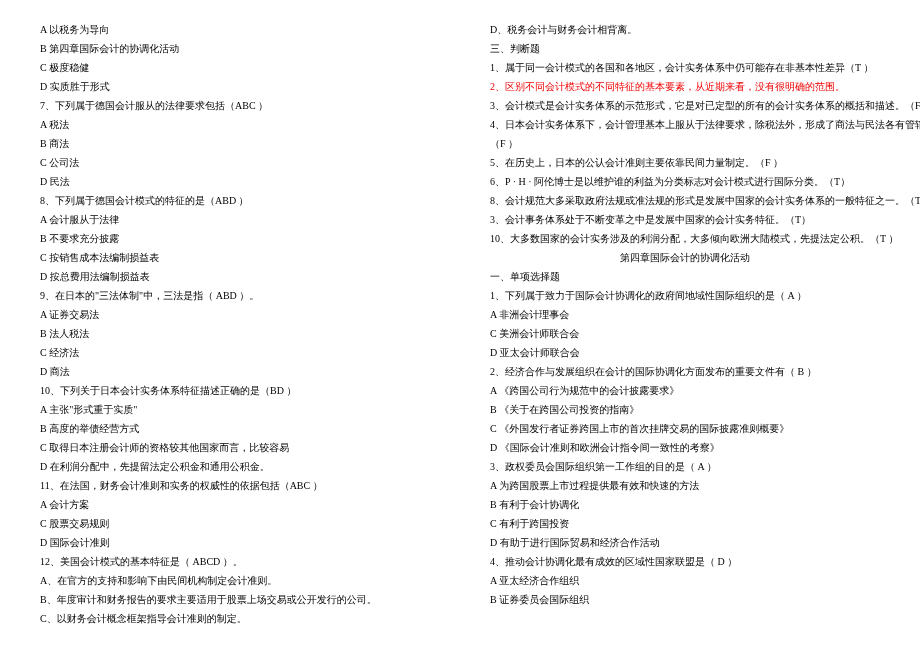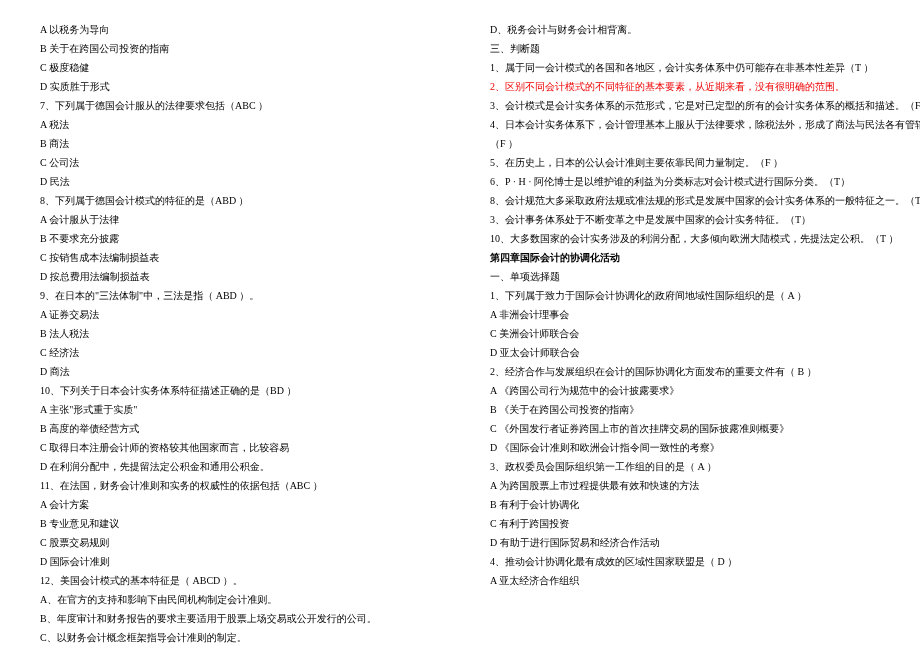--- a/index.html
+++ b/index.html
@@ -22,31 +22,31 @@
     }
     .line {
       line-height: 1.9;
       white-space: nowrap;
       overflow: visible;
     }
     .red {
       color: #e00;
     }
     .title {
-      font-weight: bold;
-      text-align: left;
+      font-weight: normal;
+      text-align: center;
     }
   </style>
 </head>
 <body>
 
 <div class="container">
   <div class="column" id="left-col">
       <div class="line">A 以税务为导向</div>
-      <div class="line">B 关于在跨国公司投资的指南</div>
+      <div class="line">B 第四章国际会计的协调化活动</div>
       <div class="line">C 极度稳健</div>
       <div class="line">D 实质胜于形式</div>
       <div class="line">7、下列属于德国会计服从的法律要求包括（ABC ）</div>
       <div class="line">A 税法</div>
       <div class="line">B 商法</div>
       <div class="line">C 公司法</div>
       <div class="line">D 民法</div>
       <div class="line">8、下列属于德国会计模式的特征的是（ABD ）</div>
       <div class="line">A 会计服从于法律</div>
       <div class="line">B 不要求充分披露</div>
@@ -57,21 +57,20 @@
       <div class="line">B 法人税法</div>
       <div class="line">C 经济法</div>
       <div class="line">D 商法</div>
       <div class="line">10、下列关于日本会计实务体系特征描述正确的是（BD ）</div>
       <div class="line">A 主张"形式重于实质"</div>
       <div class="line">B 高度的举债经营方式</div>
       <div class="line">C 取得日本注册会计师的资格较其他国家而言，比较容易</div>
       <div class="line">D 在利润分配中，先提留法定公积金和通用公积金。</div>
       <div class="line">11、在法国，财务会计准则和实务的权威性的依据包括（ABC ）</div>
       <div class="line">A 会计方案</div>
-      <div class="line">B 专业意见和建议</div>
       <div class="line">C 股票交易规则</div>
       <div class="line">D 国际会计准则</div>
       <div class="line">12、美国会计模式的基本特征是（ ABCD ）。</div>
       <div class="line">A、在官方的支持和影响下由民间机构制定会计准则。</div>
       <div class="line">B、年度审计和财务报告的要求主要适用于股票上场交易或公开发行的公司。</div>
       <div class="line">C、以财务会计概念框架指导会计准则的制定。</div>
     </div>
   <div class="column" id="right-col">
       <div class="line">D、税务会计与财务会计相背离。</div>
       <div class="line">三、判断题</div>
@@ -96,14 +95,15 @@
       <div class="line">B 《关于在跨国公司投资的指南》</div>
       <div class="line">C 《外国发行者证券跨国上市的首次挂牌交易的国际披露准则概要》</div>
       <div class="line">D 《国际会计准则和欧洲会计指令间一致性的考察》</div>
       <div class="line">3、政权委员会国际组织第一工作组的目的是（ A ）</div>
       <div class="line">A 为跨国股票上市过程提供最有效和快速的方法</div>
       <div class="line">B 有利于会计协调化</div>
       <div class="line">C 有利于跨国投资</div>
       <div class="line">D 有助于进行国际贸易和经济合作活动</div>
       <div class="line">4、推动会计协调化最有成效的区域性国家联盟是（ D ）</div>
       <div class="line">A 亚太经济合作组织</div>
+      <div class="line">B 证券委员会国际组织</div>
     </div>
 </div>
 
 </body></html>

